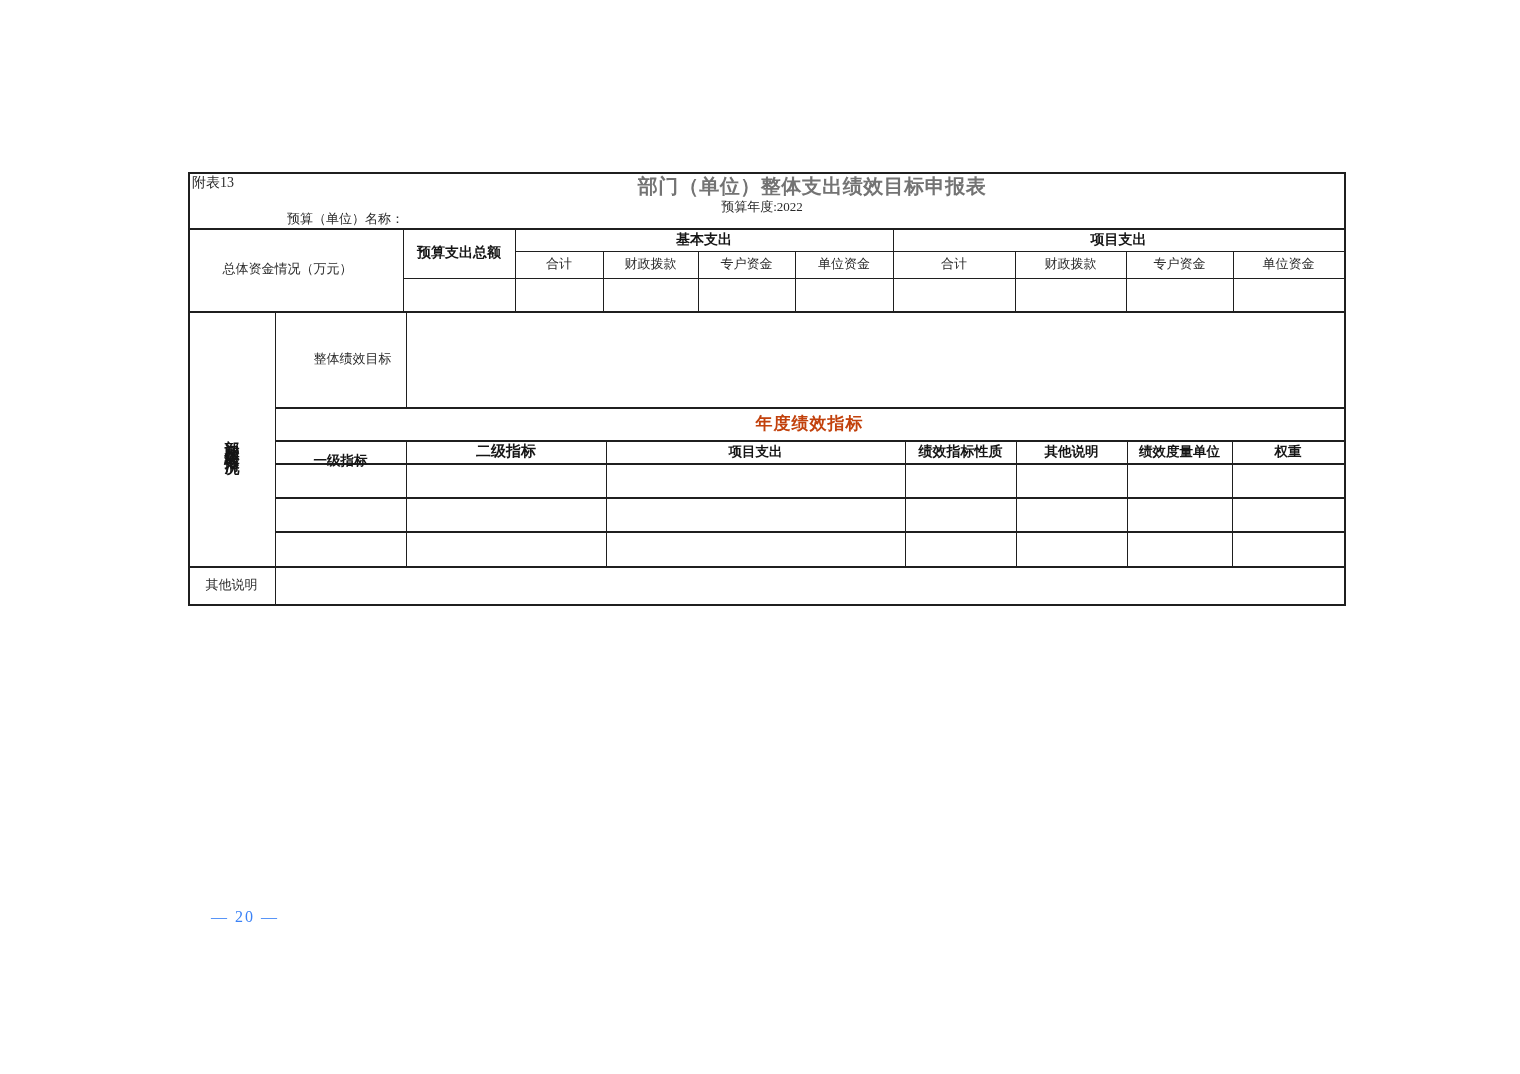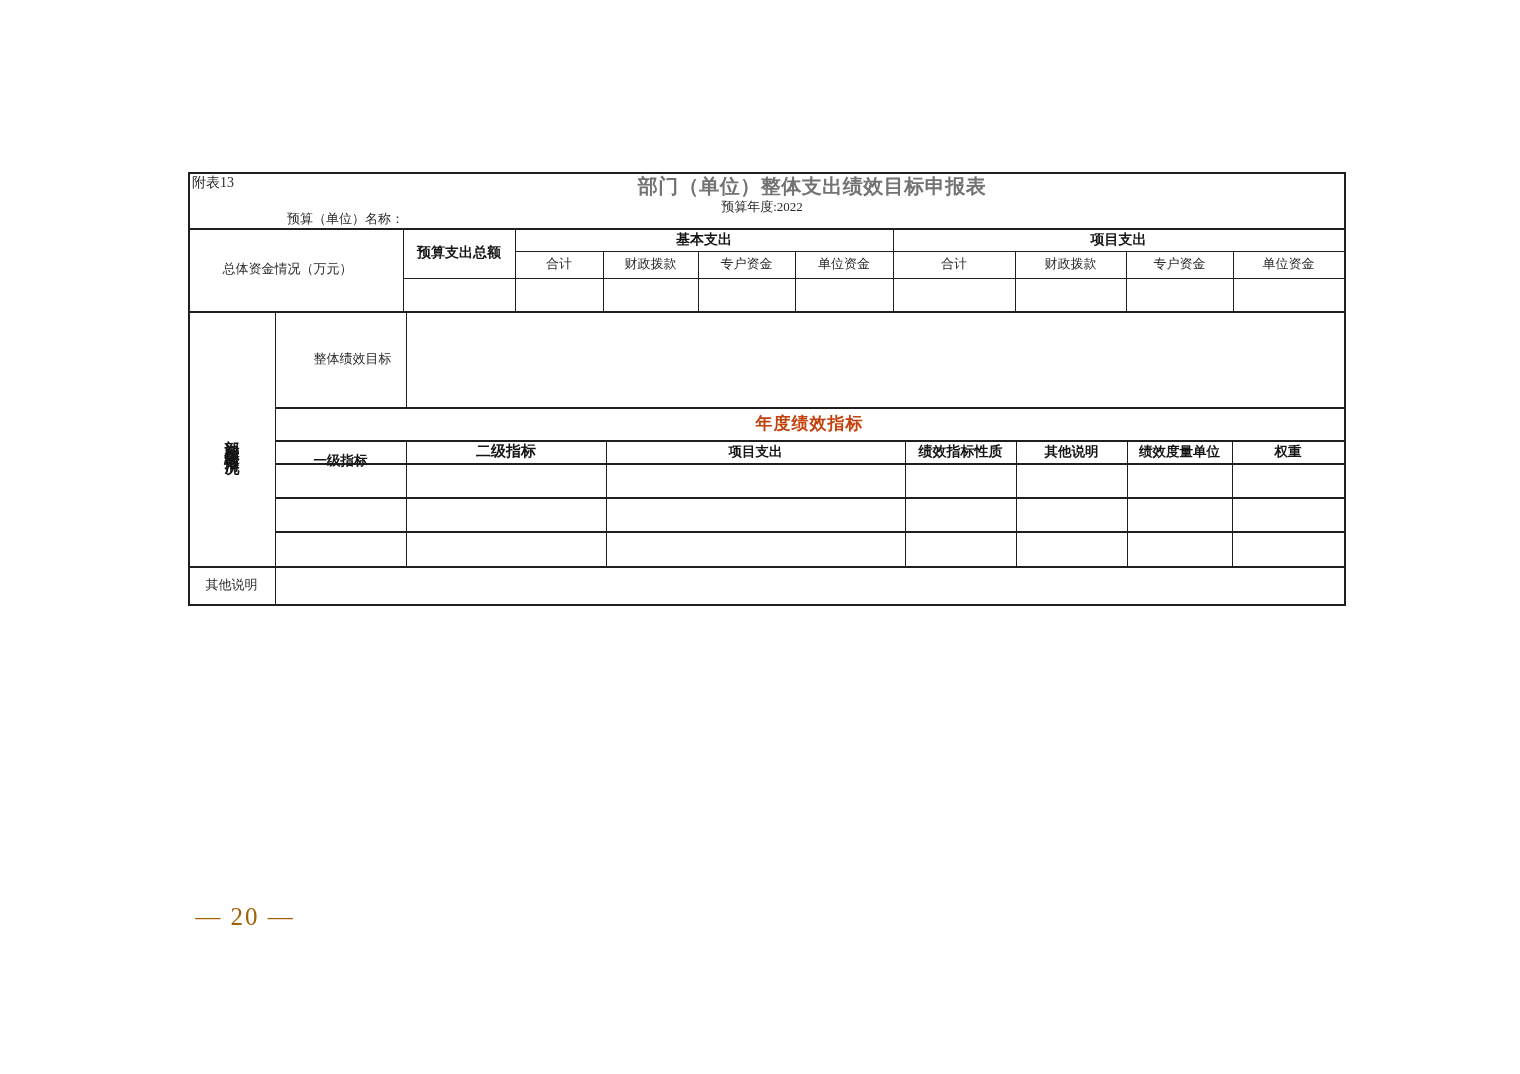--- a/index.html
+++ b/index.html
@@ -24,21 +24,21 @@
     font-weight:700; font-size:20px; color:#737373; letter-spacing:0.5px;
   }
   .band-header {
     font-family:"DejaVu Sans","Liberation Sans",sans-serif;
     font-weight:700; font-size:17px; color:#c2410c; letter-spacing:1px;
   }
   .vertical {
     writing-mode:vertical-rl; text-orientation:upright;
     letter-spacing:3px; font-size:15px; line-height:1;
   }
-  .pagenum { font-size:25px; color:#a16207; letter-spacing:2px; }
+  .pagenum { font-size:16px; color:#3b82f6; letter-spacing:2px; }
 </style>
 </head>
 <body>
 
 <div class="hl" style="left:188px;top:172px;width:1158px;height:2px"></div>
 <div class="hl" style="left:188px;top:228px;width:1158px;height:2px"></div>
 <div class="hl" style="left:515px;top:251px;width:829px;height:1px"></div>
 <div class="hl" style="left:403px;top:278px;width:941px;height:1px"></div>
 <div class="hl" style="left:188px;top:311px;width:1158px;height:2px"></div>
 <div class="hl" style="left:275px;top:407px;width:1069px;height:2px"></div>

